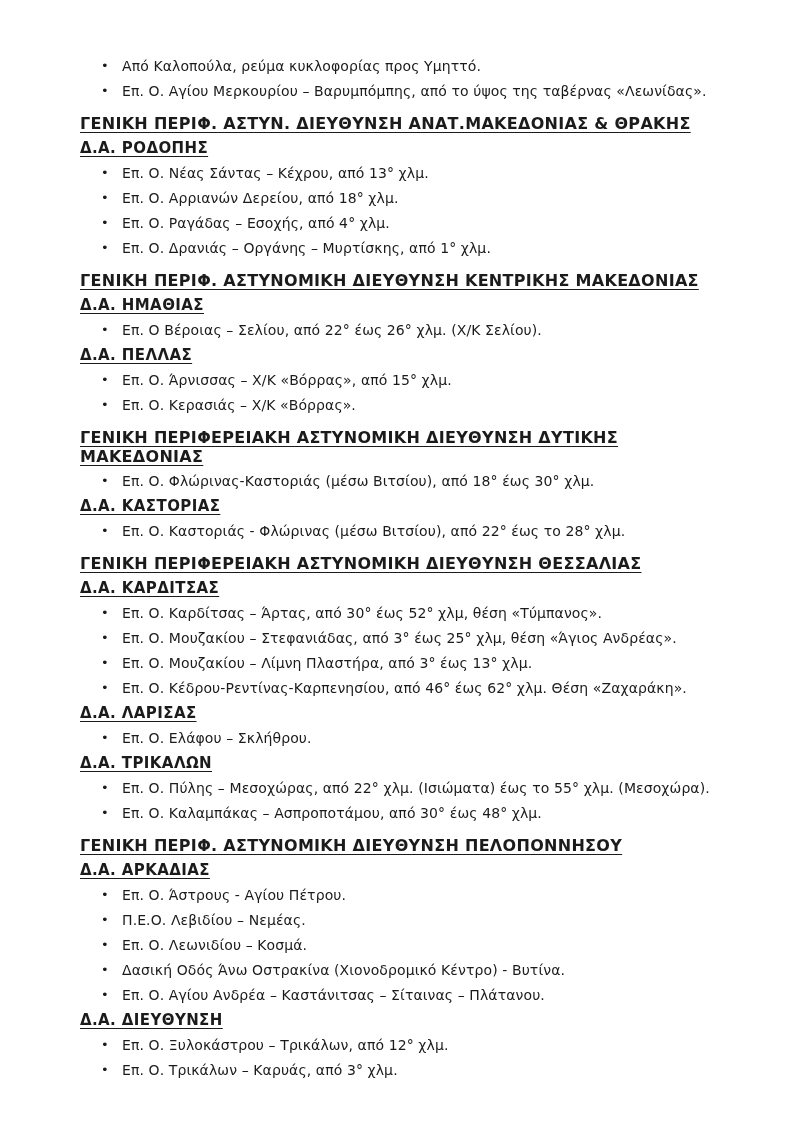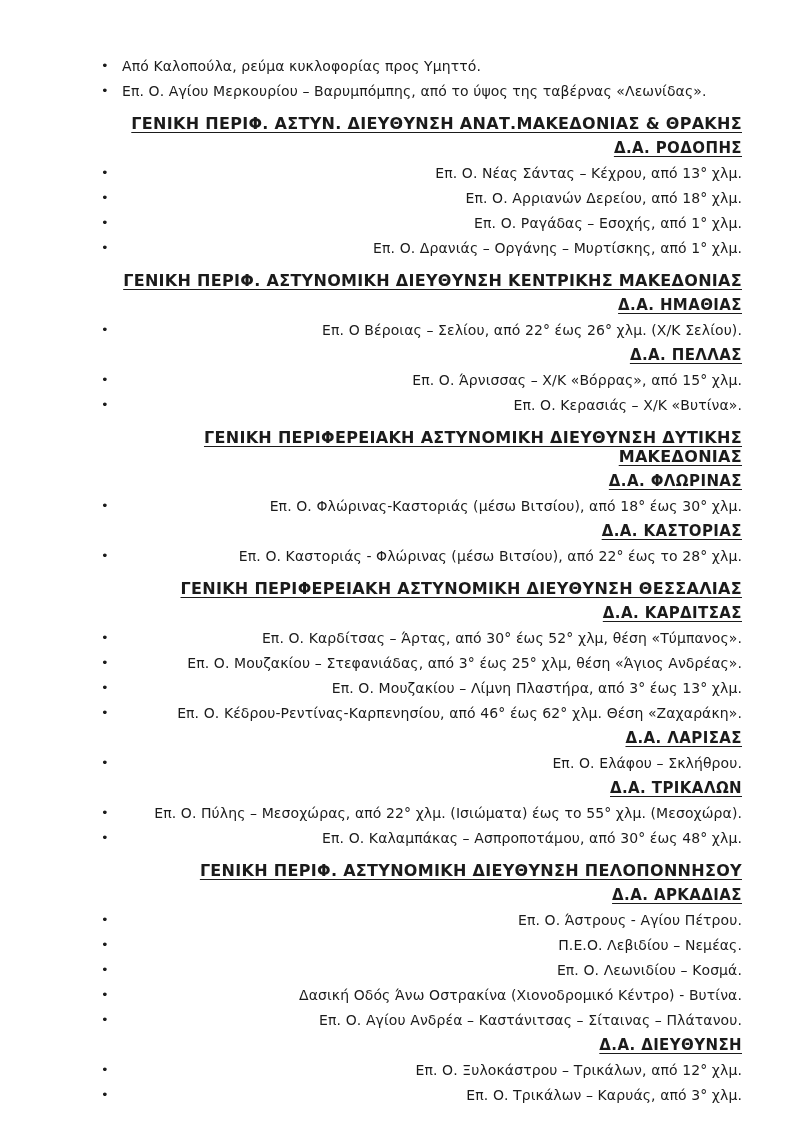--- a/index.html
+++ b/index.html
@@ -30,21 +30,21 @@
     margin: 0 0 7px 0;
     letter-spacing: 0.1px;
   }
   ul.list li .bullet {
     position: absolute;
     left: 21px;
     top: 0;
     font-size: 13px;
   }
   .intro { margin-bottom: 30px; }
-  .section { margin-top: 14px; text-align: right; }
+  .section { margin-top: 14px; }
   .section-title {
     font-size: 16px;
     line-height: 19px;
     font-weight: bold;
     text-decoration: underline;
     text-underline-offset: 3px;
     letter-spacing: 0.3px;
     margin: 0 0 6px 0;
   }
   .district { margin-top: 4px; }
@@ -71,21 +71,21 @@
   <section class="section">
     <h1 class="section-title">ΓΕΝΙΚΗ ΠΕΡΙΦ. ΑΣΤΥΝ. ΔΙΕΥΘΥΝΣΗ ΑΝΑΤ.ΜΑΚΕΔΟΝΙΑΣ &amp; ΘΡΑΚΗΣ</h1>
     <div>
   <div class="district">
     <h2 class="district-title">Δ.Α. ΡΟΔΟΠΗΣ</h2>
     <ul class="list">
   <li><span class="bullet">•</span><span>Επ. Ο. Νέας Σάντας – Κέχρου, από 13° χλμ.</span></li>
 
   <li><span class="bullet">•</span><span>Επ. Ο. Αρριανών Δερείου, από 18° χλμ.</span></li>
 
-  <li><span class="bullet">•</span><span>Επ. Ο. Ραγάδας – Εσοχής, από 1° χλμ.</span></li>
+  <li><span class="bullet">•</span><span>Επ. Ο. Ραγάδας – Εσοχής, από 4° χλμ.</span></li>
 
   <li><span class="bullet">•</span><span>Επ. Ο. Δρανιάς – Οργάνης – Μυρτίσκης, από 1° χλμ.</span></li>
 </ul>
   </div>
 </div>
   </section>
 
   <section class="section">
     <h1 class="section-title">ΓΕΝΙΚΗ ΠΕΡΙΦ. ΑΣΤΥΝΟΜΙΚΗ ΔΙΕΥΘΥΝΣΗ ΚΕΝΤΡΙΚΗΣ  ΜΑΚΕΔΟΝΙΑΣ</h1>
     <div>
@@ -94,31 +94,30 @@
     <ul class="list">
   <li><span class="bullet">•</span><span>Επ. Ο Βέροιας – Σελίου, από 22° έως 26° χλμ. (Χ/Κ Σελίου).</span></li>
 </ul>
   </div>
 
   <div class="district">
     <h2 class="district-title">Δ.Α. ΠΕΛΛΑΣ</h2>
     <ul class="list">
   <li><span class="bullet">•</span><span>Επ. Ο. Άρνισσας – Χ/Κ «Βόρρας», από 15° χλμ.</span></li>
 
-  <li><span class="bullet">•</span><span>Επ. Ο. Κερασιάς – Χ/Κ «Βυτίνα».</span></li>
+  <li><span class="bullet">•</span><span>Επ. Ο. Κερασιάς – Χ/Κ «Βόρρας».</span></li>
 </ul>
   </div>
 </div>
   </section>
 
   <section class="section">
     <h1 class="section-title">ΓΕΝΙΚΗ ΠΕΡΙΦΕΡΕΙΑΚΗ ΑΣΤΥΝΟΜΙΚΗ ΔΙΕΥΘΥΝΣΗ ΔΥΤΙΚΗΣ ΜΑΚΕΔΟΝΙΑΣ</h1>
     <div>
   <div class="district">
-    <h2 class="district-title">Δ.Α. ΦΛΩΡΙΝΑΣ</h2>
     <ul class="list">
   <li><span class="bullet">•</span><span>Επ. Ο. Φλώρινας-Καστοριάς (μέσω Βιτσίου), από 18° έως 30° χλμ.</span></li>
 </ul>
   </div>
 
   <div class="district">
     <h2 class="district-title">Δ.Α. ΚΑΣΤΟΡΙΑΣ</h2>
     <ul class="list">
   <li><span class="bullet">•</span><span>Επ. Ο. Καστοριάς - Φλώρινας (μέσω Βιτσίου), από 22° έως το 28° χλμ.</span></li>
 </ul>

